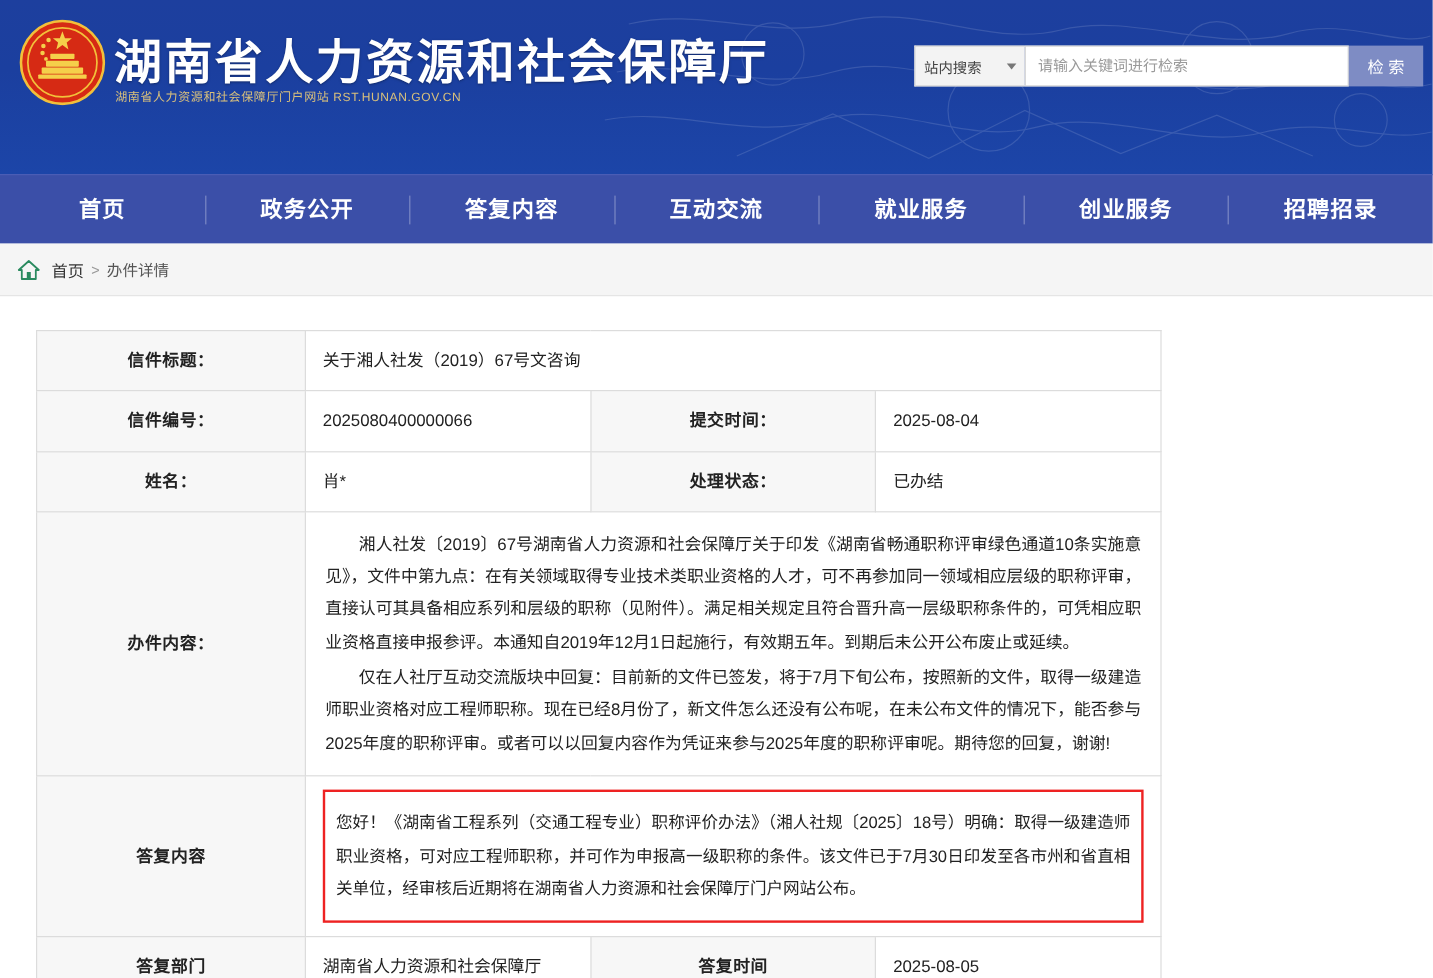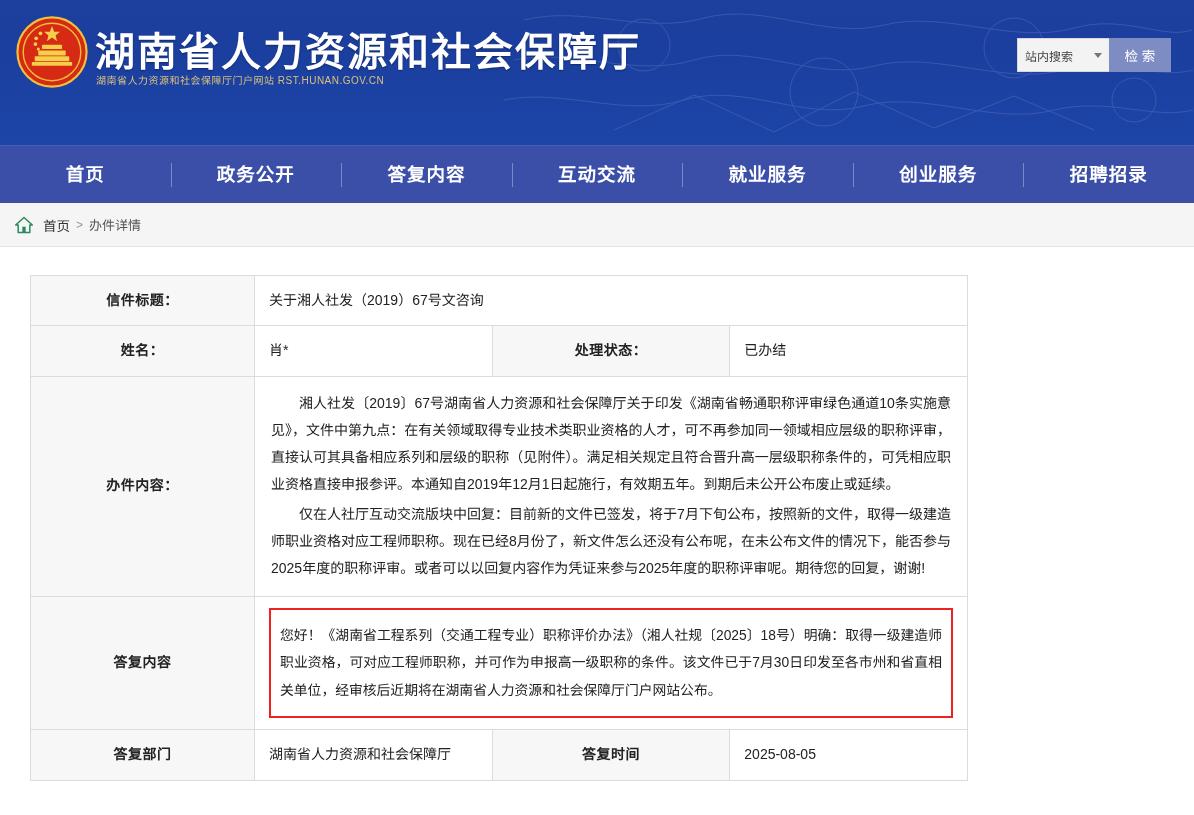--- a/index.html
+++ b/index.html
@@ -37,21 +37,21 @@
   }
   .site-subtitle {
     position: absolute; left: 96px; top: 72px;
     color: #e3c77a;
     font-size: 10px;
     letter-spacing: .5px;
     white-space: nowrap;
     opacity: .95;
   }
   .search-area {
-    position: absolute; right: 23px; top: 38px;
+    position: absolute; right: 8px; top: 38px;
     display: flex; align-items: stretch; height: 34px;
   }
   .search-scope {
     width: 92px; height: 34px;
     background: #f3f3f3;
     border: 1px solid #d8d8d8;
     border-right: none;
     display: flex; align-items: center; justify-content: space-between;
     padding: 0 7px;
     font-size: 12px; color: #444;
@@ -219,20 +219,21 @@
   </svg>
 
   <div class="site-title">湖南省人力资源和社会保障厅</div>
   <div class="site-subtitle">湖南省人力资源和社会保障厅门户网站   RST.HUNAN.GOV.CN</div>
 
   <div class="search-area">
     <div class="search-scope">
       <span>站内搜索</span>
       <span class="chev"></span>
     </div>
+    <input class="search-input" type="text" value="" placeholder="请输入关键词进行检索" style="">
     <button class="search-btn">检 索</button>
   </div>
 </div>
 
 <div class="nav">
   <div class="nav-item">首页</div>
   <div class="nav-item">政务公开</div>
   <div class="nav-item">答复内容</div>
   <div class="nav-item">互动交流</div>
   <div class="nav-item">就业服务</div>
@@ -251,20 +252,26 @@
 </div>
 
 <div class="main">
   <table class="detail">
     <tbody>
       <tr>
         <td class="lbl">信件标题：</td>
         <td class="val" colspan="3">关于湘人社发（2019）67号文咨询</td>
       </tr>
       <tr>
+        <td class="lbl">信件编号：</td>
+        <td class="val" style="width:330px">2025080400000066</td>
+        <td class="lbl2">提交时间：</td>
+        <td class="val">2025-08-04</td>
+      </tr>
+      <tr>
         <td class="lbl">姓名：</td>
         <td class="val">肖*</td>
         <td class="lbl2">处理状态：</td>
         <td class="val">已办结</td>
       </tr>
       <tr>
         <td class="lbl">办件内容：</td>
         <td class="val content" colspan="3">
           <p>湘人社发〔2019〕67号湖南省人力资源和社会保障厅关于印发《湖南省畅通职称评审绿色通道10条实施意见》，文件中第九点：在有关领域取得专业技术类职业资格的人才，可不再参加同一领域相应层级的职称评审，直接认可其具备相应系列和层级的职称（见附件）。满足相关规定且符合晋升高一层级职称条件的，可凭相应职业资格直接申报参评。本通知自2019年12月1日起施行，有效期五年。到期后未公开公布废止或延续。</p>
           <p>仅在人社厅互动交流版块中回复：目前新的文件已签发，将于7月下旬公布，按照新的文件，取得一级建造师职业资格对应工程师职称。现在已经8月份了，新文件怎么还没有公布呢，在未公布文件的情况下，能否参与2025年度的职称评审。或者可以以回复内容作为凭证来参与2025年度的职称评审呢。期待您的回复，谢谢!</p>

